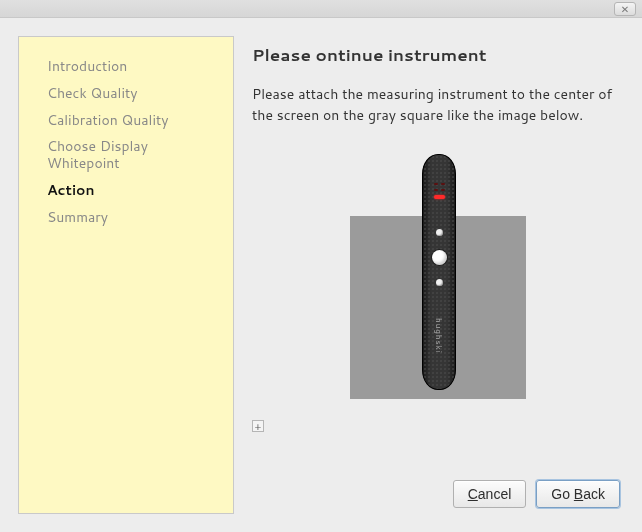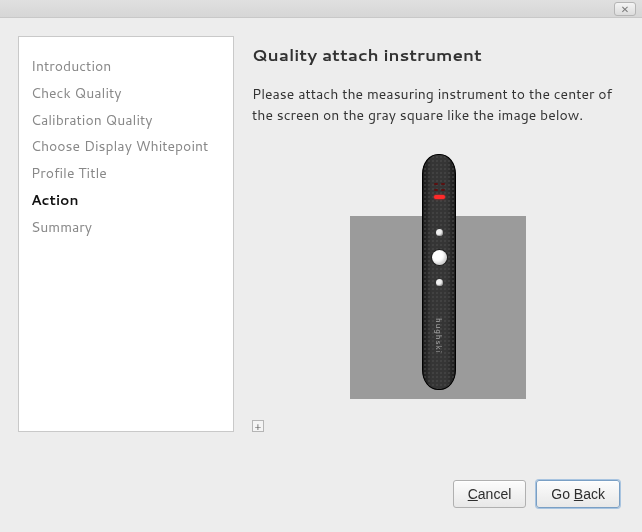--- a/index.html
+++ b/index.html
@@ -31,24 +31,24 @@
       font-size: 10px; color: #777;
       cursor: pointer;
     }
     .content {
       display: flex;
       gap: 18px;
       padding: 18px 20px 14px 18px;
     }
     .sidebar {
       width: 216px;
-      height: 396px;
+      height: 478px;
       border: 1px solid #c9c9c9;
-      background: #ffffff;
-      padding: 16px 10px;
+      background: #fef9c3;
+      padding: 16px 26px;
     }
     .sidebar-item {
       font-size: 14px;
       color: #888;
       padding: 5px 2px;
       line-height: 1.2;
     }
     .sidebar-item.active {
       color: #111;
       font-weight: bold;
@@ -150,27 +150,26 @@
 <div class="titlebar">
   <div class="close-btn">✕</div>
 </div>
 
 <div class="content">
   <div class="sidebar">
     <div class="sidebar-item"><span>Introduction</span></div>
     <div class="sidebar-item"><span>Check Quality</span></div>
     <div class="sidebar-item"><span>Calibration Quality</span></div>
     <div class="sidebar-item"><span>Choose Display Whitepoint</span></div>
-    <div class="sidebar-item"><span>Profile Title</span></div>
     <div class="sidebar-item active"><span>Action</span></div>
     <div class="sidebar-item"><span>Summary</span></div>
   </div>
 
   <div class="main">
-    <div class="heading">Quality attach instrument</div>
+    <div class="heading">Please ontinue instrument</div>
     <div class="desc">Please attach the measuring instrument to the center of the screen on the gray square like the image below.</div>
 
     <div class="image-area">
       <div class="gray-square"></div>
       <div class="instrument">
         <div class="led-row">
             <span class="led-dim"></span>
             <span class="led-dim"></span>
           </div>
         <div class="led-row">

